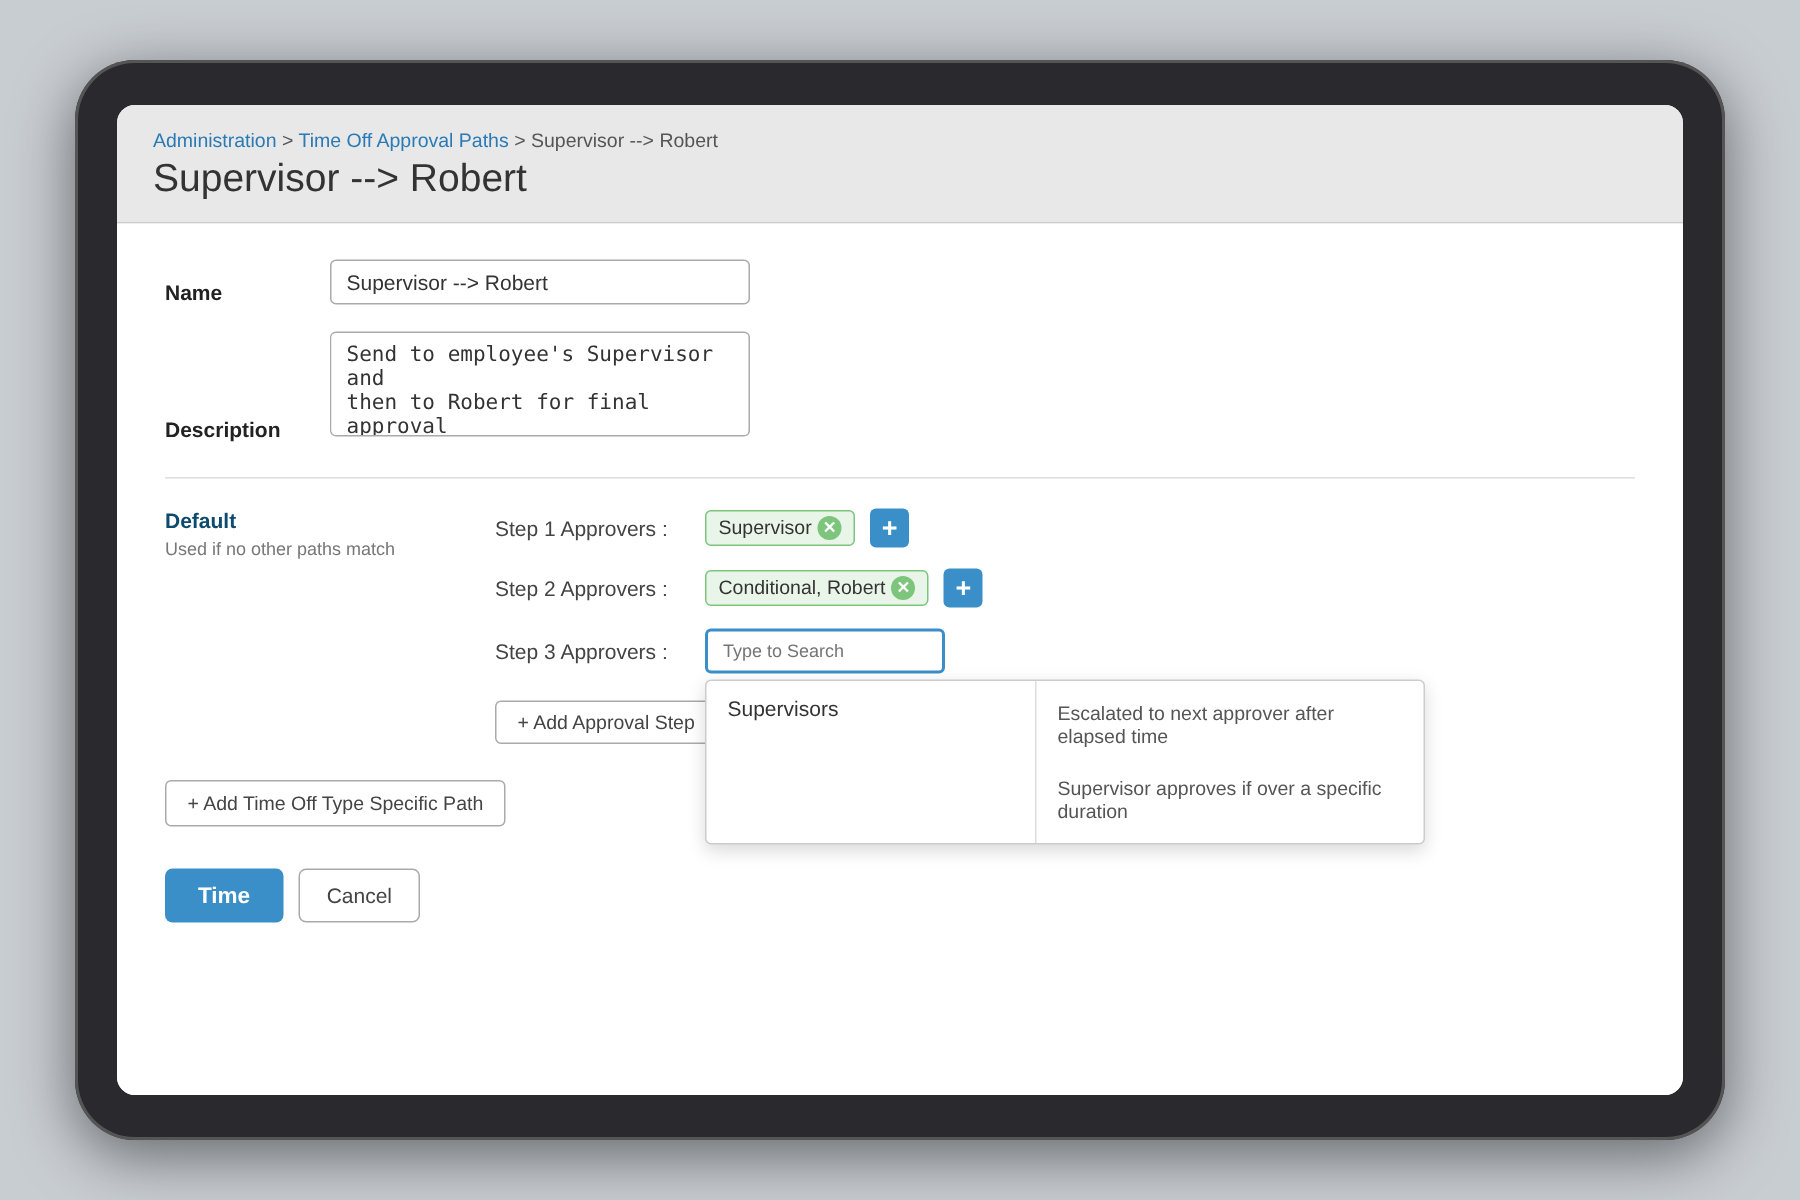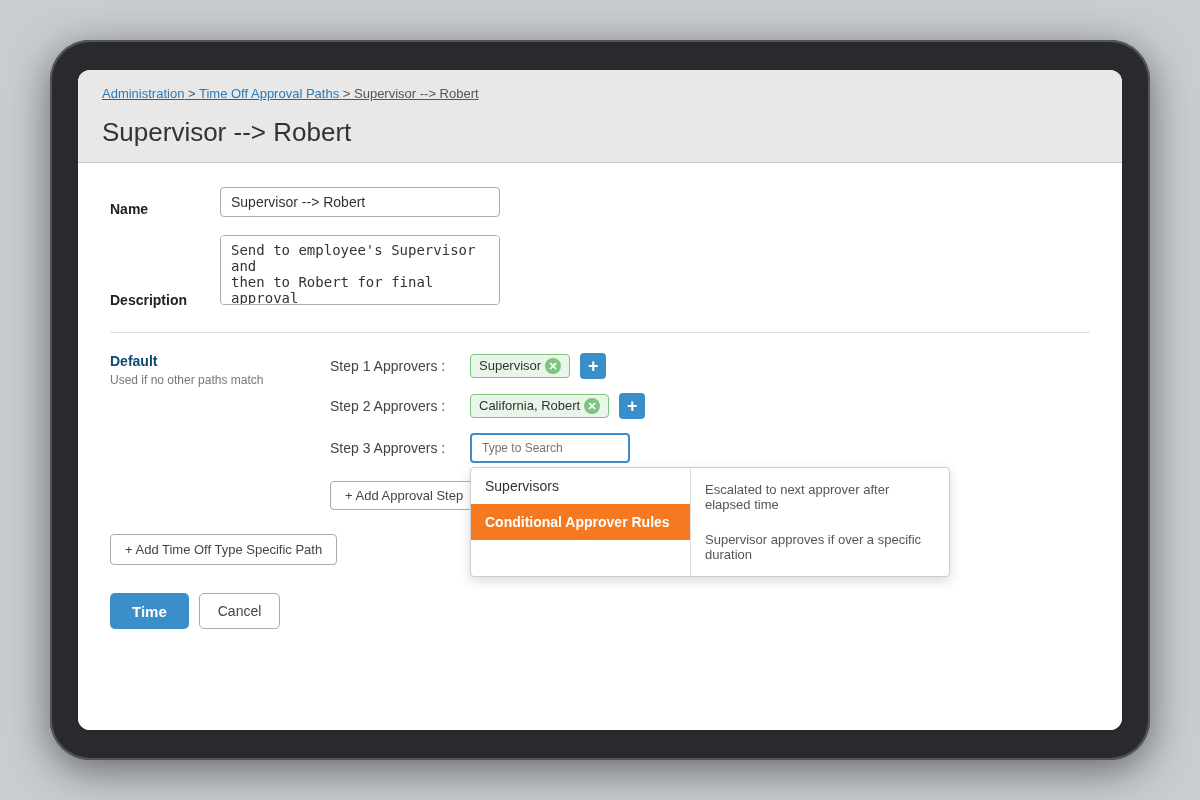--- a/index.html
+++ b/index.html
@@ -33,23 +33,22 @@
       display: flex;
       flex-direction: column;
     }
     .page-header {
       background: #e8e8e8;
       border-bottom: 1px solid #ccc;
       padding: 16px 24px 14px 24px;
     }
     .breadcrumb {
       font-size: 13px;
-      margin-bottom: 16px;
+      margin-bottom: 2px;
       color: #555;
-      text-decoration: underline;
     }
     .breadcrumb a {
       color: #2a7ab5;
       text-decoration: none;
     }
     .breadcrumb span {
       color: #555;
     }
     .page-title {
       font-size: 26px;
@@ -318,34 +317,33 @@
             <span class="tag">
               <span>Supervisor</span>
               <span class="tag-x">✕</span>
             </span>
             <button class="btn-add">+</button>
           </div>
 
           <div class="approver-row">
             <div class="approver-row-label">Step 2 Approvers :</div>
             <span class="tag">
-              <span>California, Robert</span>
+              <span>Conditional, Robert</span>
               <span class="tag-x">✕</span>
             </span>
             <button class="btn-add">+</button>
           </div>
 
           <div class="approver-row">
             <div class="approver-row-label">Step 3 Approvers :</div>
             <div class="search-input-wrapper">
               <input class="search-input" type="text" placeholder="Type to Search" style="">
               <div class="dropdown-container">
                 <div class="dropdown-left">
                   <div class="dropdown-item">Supervisors</div>
-                  <div class="dropdown-item active">Conditional Approver Rules</div>
                 </div>
                 <div class="dropdown-right">
                   <div class="dropdown-right-item">Escalated to next approver after elapsed time</div>
                   <div class="dropdown-right-item">Supervisor approves if over a specific duration</div>
                 </div>
               </div>
             </div>
           </div>
 
           <div>

